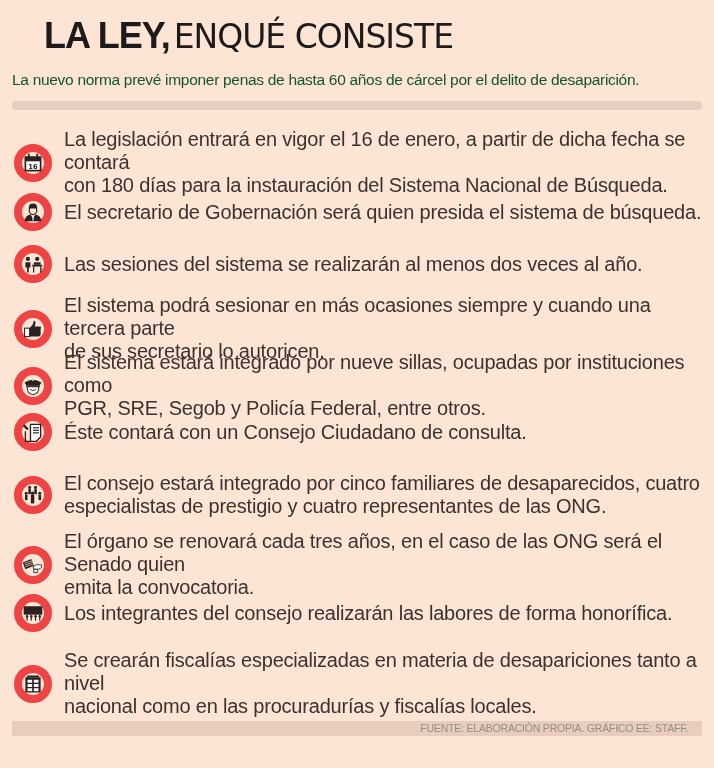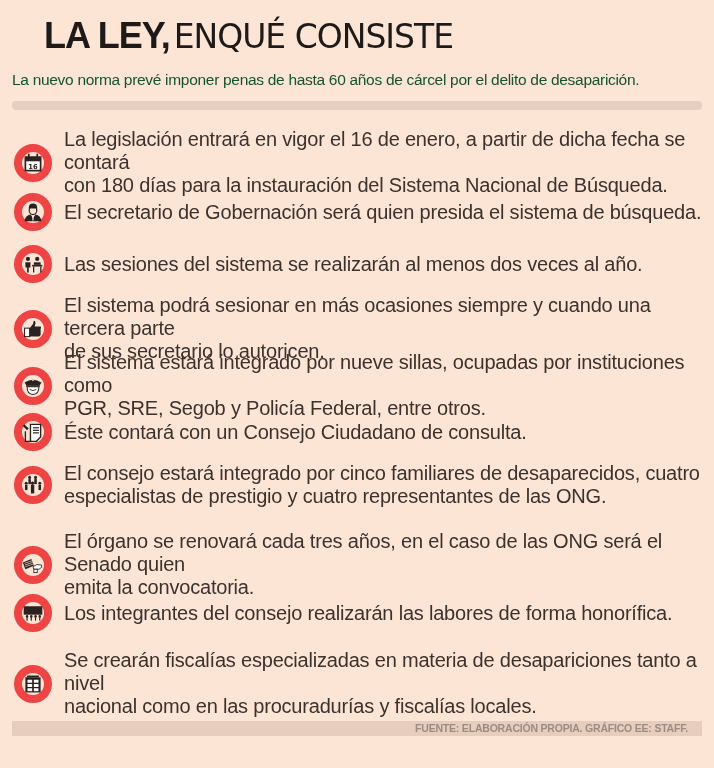--- a/index.html
+++ b/index.html
@@ -41,21 +41,21 @@
   .item-text {
     font-size: 20px; line-height: 23px; color: #3b322e;
     letter-spacing: -0.2px;
   }
   .footer-bar {
     position: absolute; left: 12px; top: 721px; width: 690px; height: 15px;
     background: #e6cdbd;
   }
   .footer-text {
     position: absolute; right: 14px; top: 0; line-height: 15px;
-    font-size: 10.5px; color: #9a8c84; letter-spacing: -0.2px; font-weight: bold;
+    font-size: 10.5px; color: #9a8c84; letter-spacing: -0.2px;
   }
 </style>
 </head>
 <body>
 
 <div class="title">
   <span class="bold">LA LEY,</span><span class="light">ENQUÉ CONSISTE</span>
 </div>
 <div class="subtitle">La nuevo norma prevé imponer penas de hasta 60 años de cárcel por el delito de desaparición.</div>
 <div class="rule-top"></div>
@@ -145,21 +145,21 @@
       <line x1="13" y1="14" x2="20" y2="14" stroke="#2a2220" stroke-width="1.4"></line>
       <path d="M3 4 L8 9 L6 11 L1 6 Z" fill="#2a2220"></path>
       <path d="M4 12 L4 24 L10 24" fill="none" stroke="#2a2220" stroke-width="1.6"></path>
     </svg>
   </span>
   <div class="item-text">
     <div>Éste contará con un Consejo Ciudadano de consulta.</div>
   </div>
 </div>
 
-<div class="item" style="top:462px">
+<div class="item" style="top:472px">
   <span class="icon">
     <svg viewBox="0 0 26 26" fill="#2a2220">
       <circle cx="9" cy="4" r="1.8"></circle>
         <rect x="7.5" y="6" width="3" height="6"></rect>
       <circle cx="16" cy="4" r="1.8"></circle>
         <rect x="14.5" y="6" width="3" height="6"></rect>
       <circle cx="5" cy="11" r="1.8"></circle>
         <rect x="3.5" y="13" width="3" height="6"></rect>
       <circle cx="21" cy="11" r="1.8"></circle>
         <rect x="19.5" y="13" width="3" height="6"></rect>

